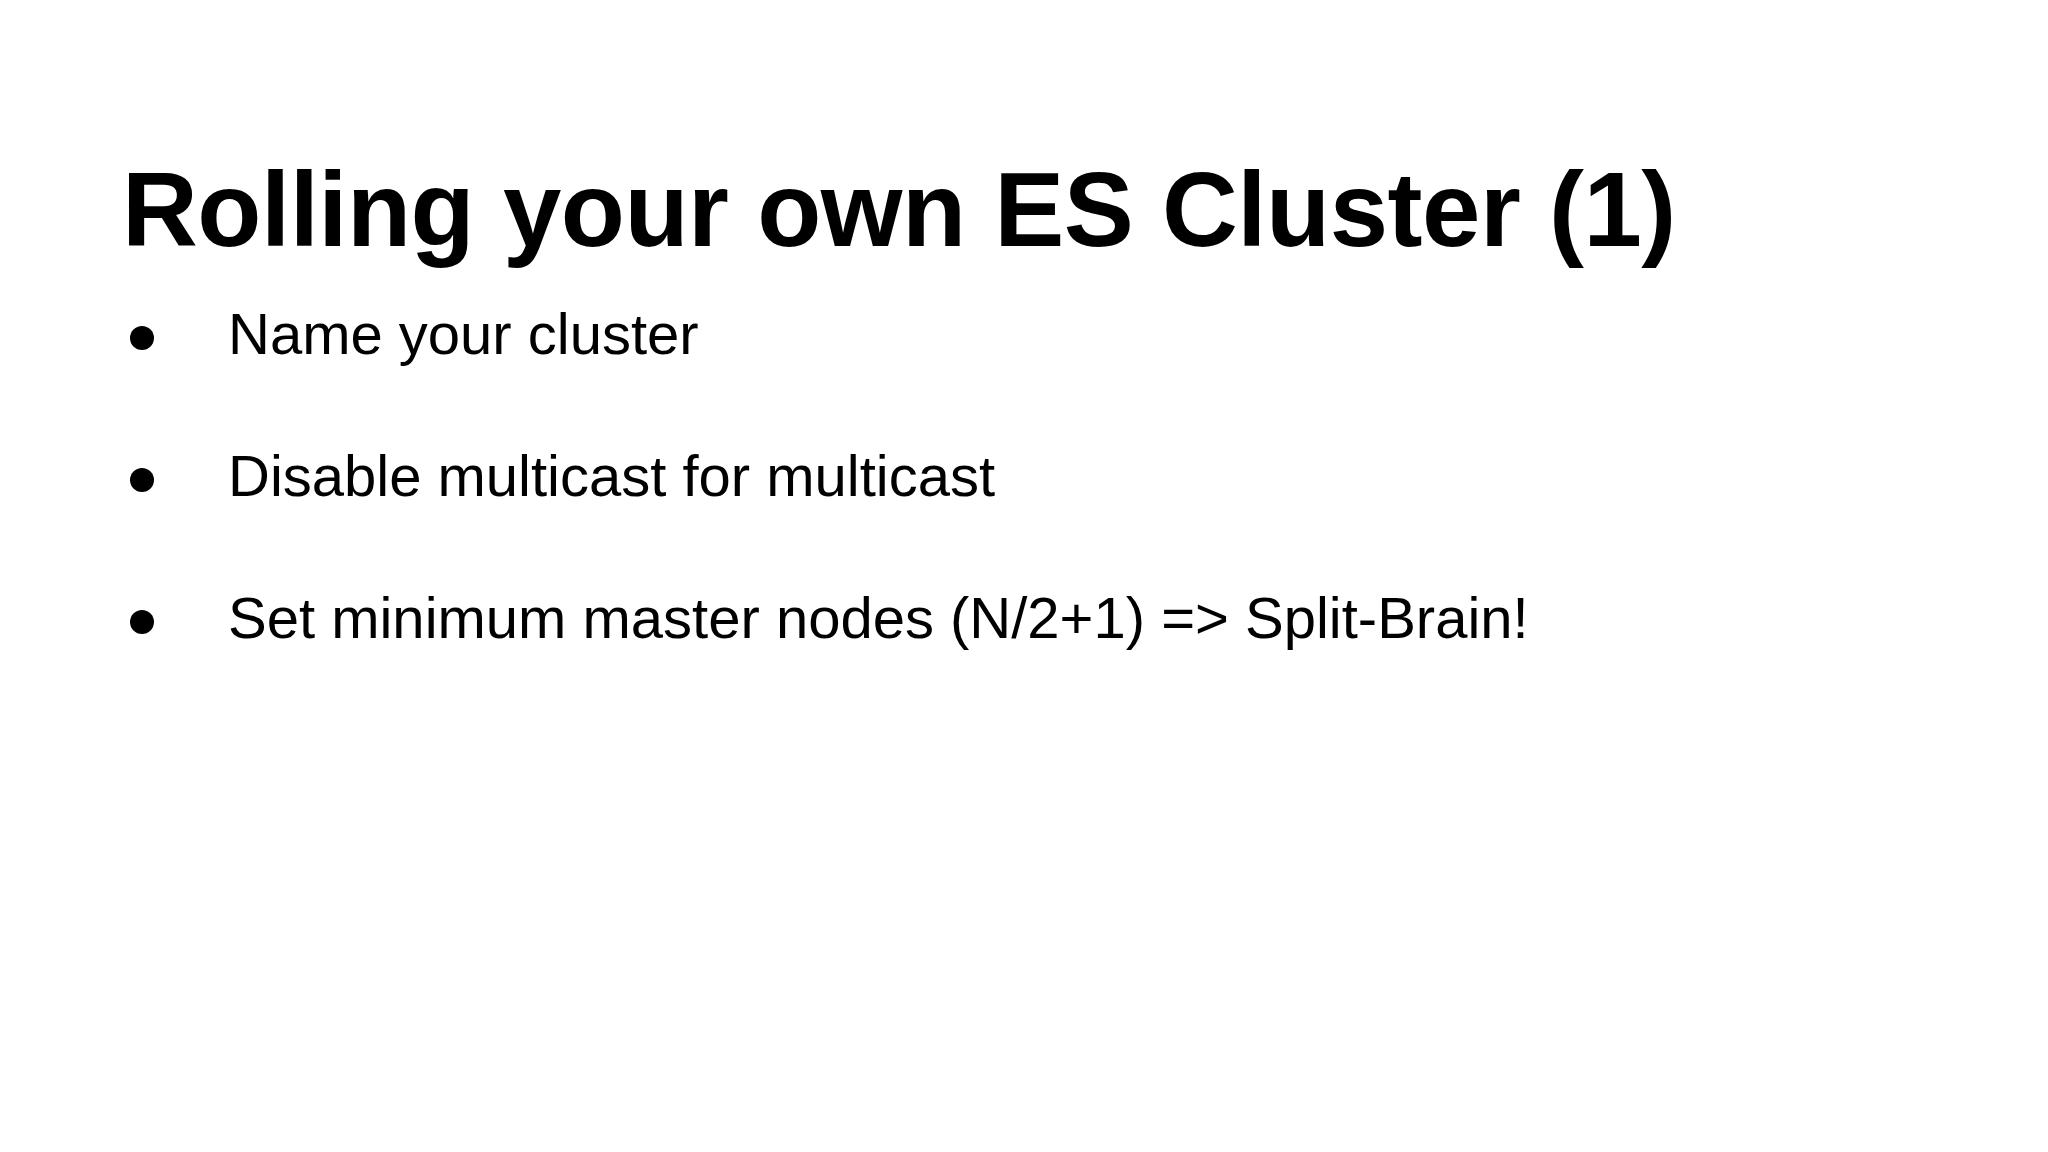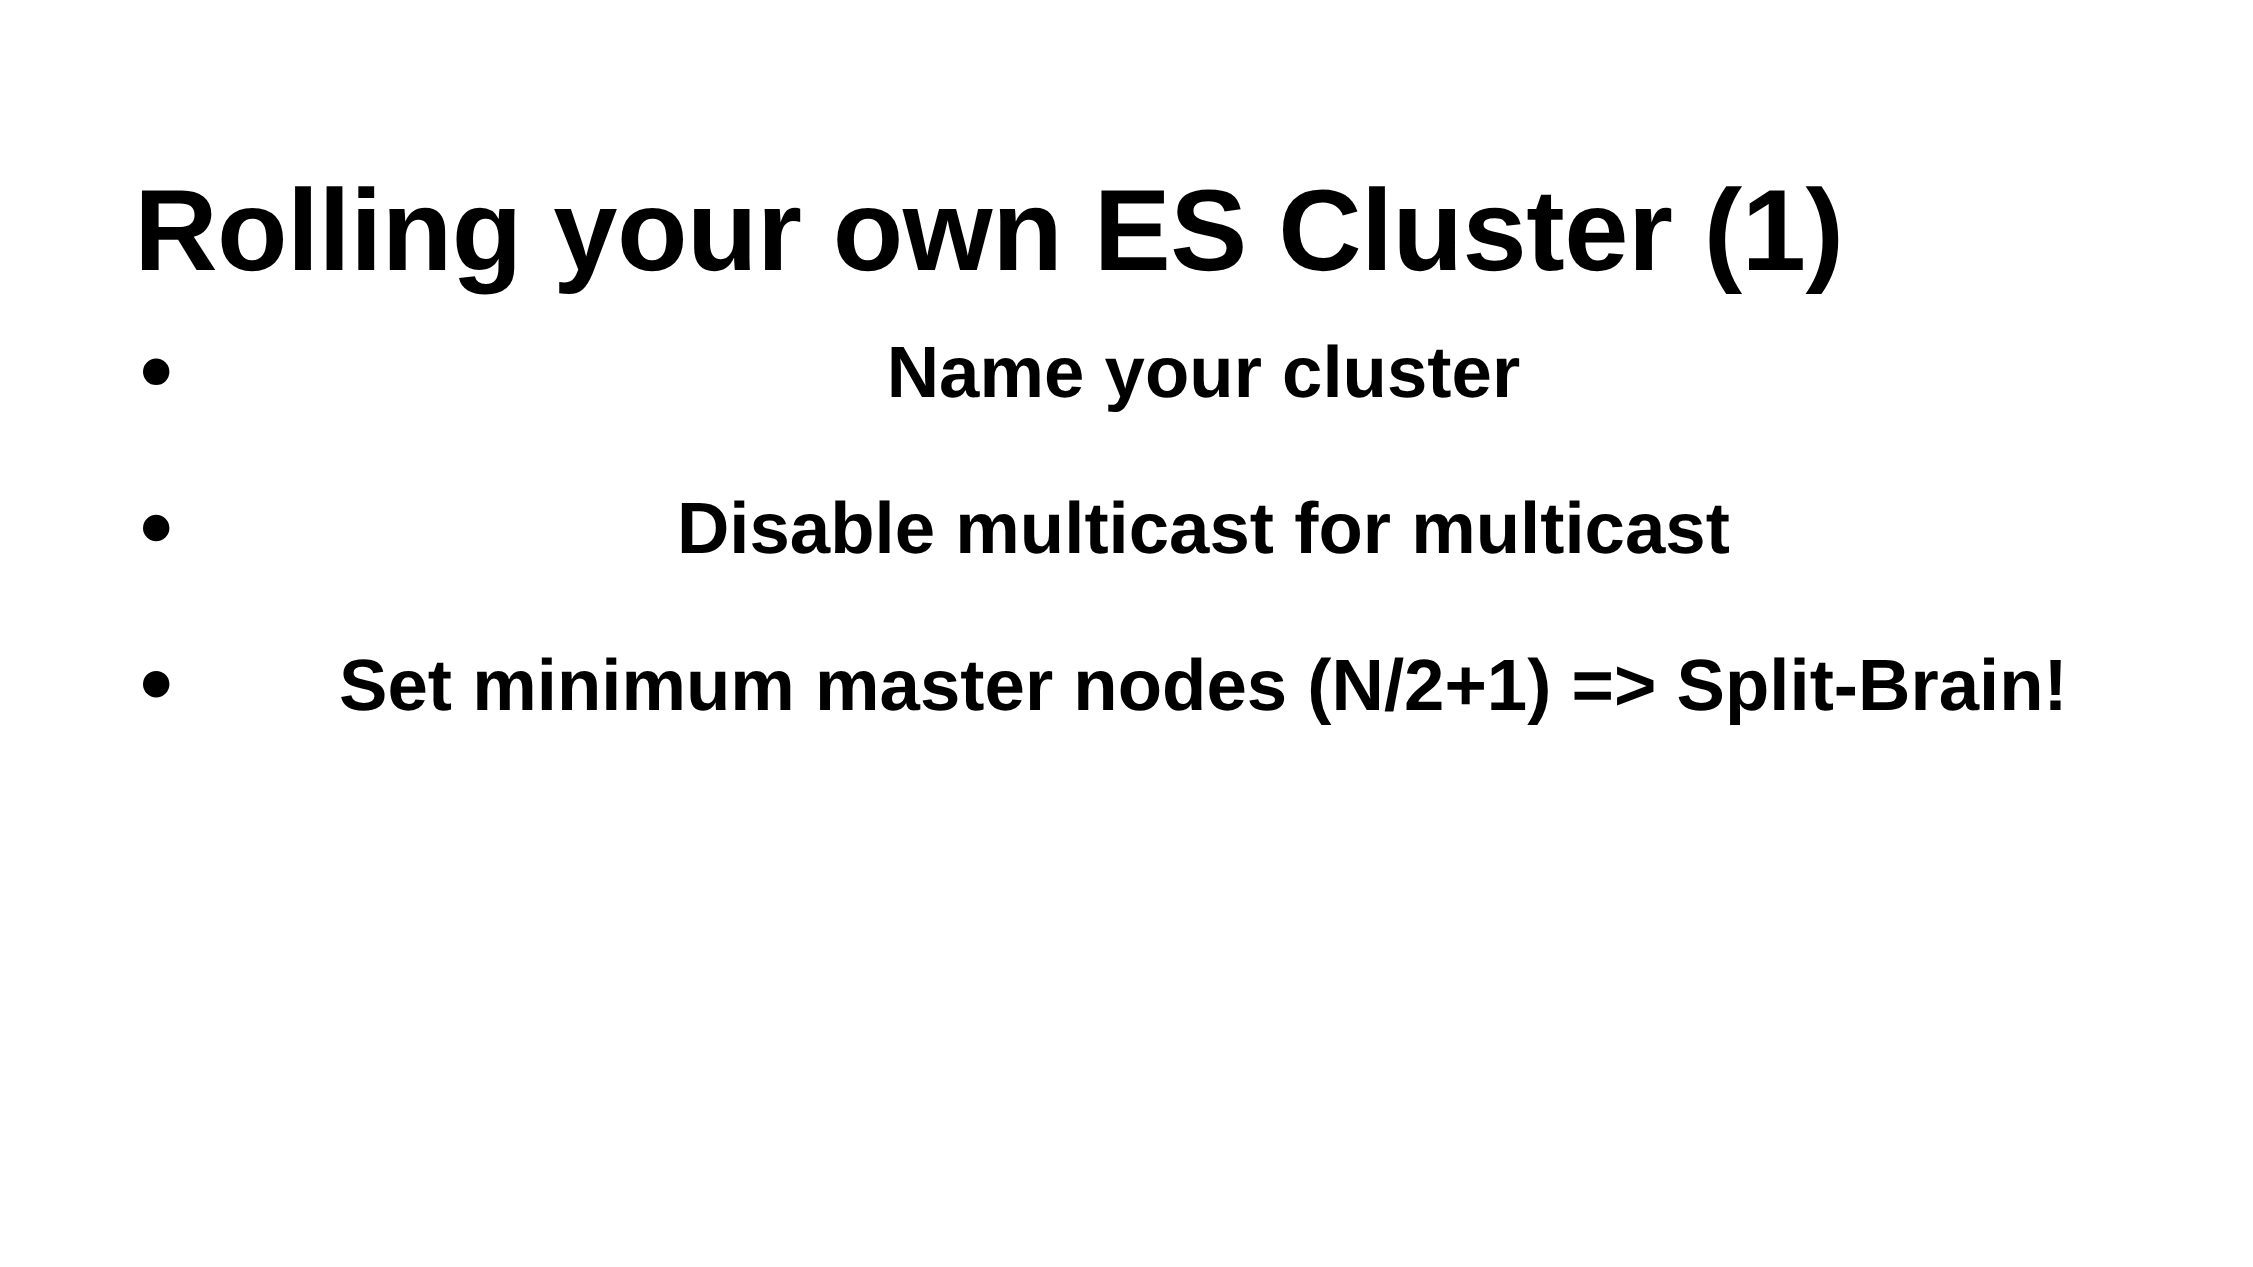--- a/index.html
+++ b/index.html
@@ -66,27 +66,26 @@
     height: 24px;
     border-radius: 50%;
     background: #000000;
     margin-top: 26px;
     margin-right: 0;
   }
 
   .bullet-text {
     flex: 1 1 auto;
     margin-left: 74px;
-    font-size: 66px;
+    font-size: 58px;
     line-height: 1.18;
-    font-weight: bold;
+    font-weight: normal;
     color: #000000;
     white-space: nowrap;
     letter-spacing: 0px;
-    text-align: center;
   }
 </style>
 </head>
 <body>
 
 <div class="slide">
 
   <h1 class="slide-title">Rolling your own ES Cluster (1)</h1>
 
   <ul class="body-list">

